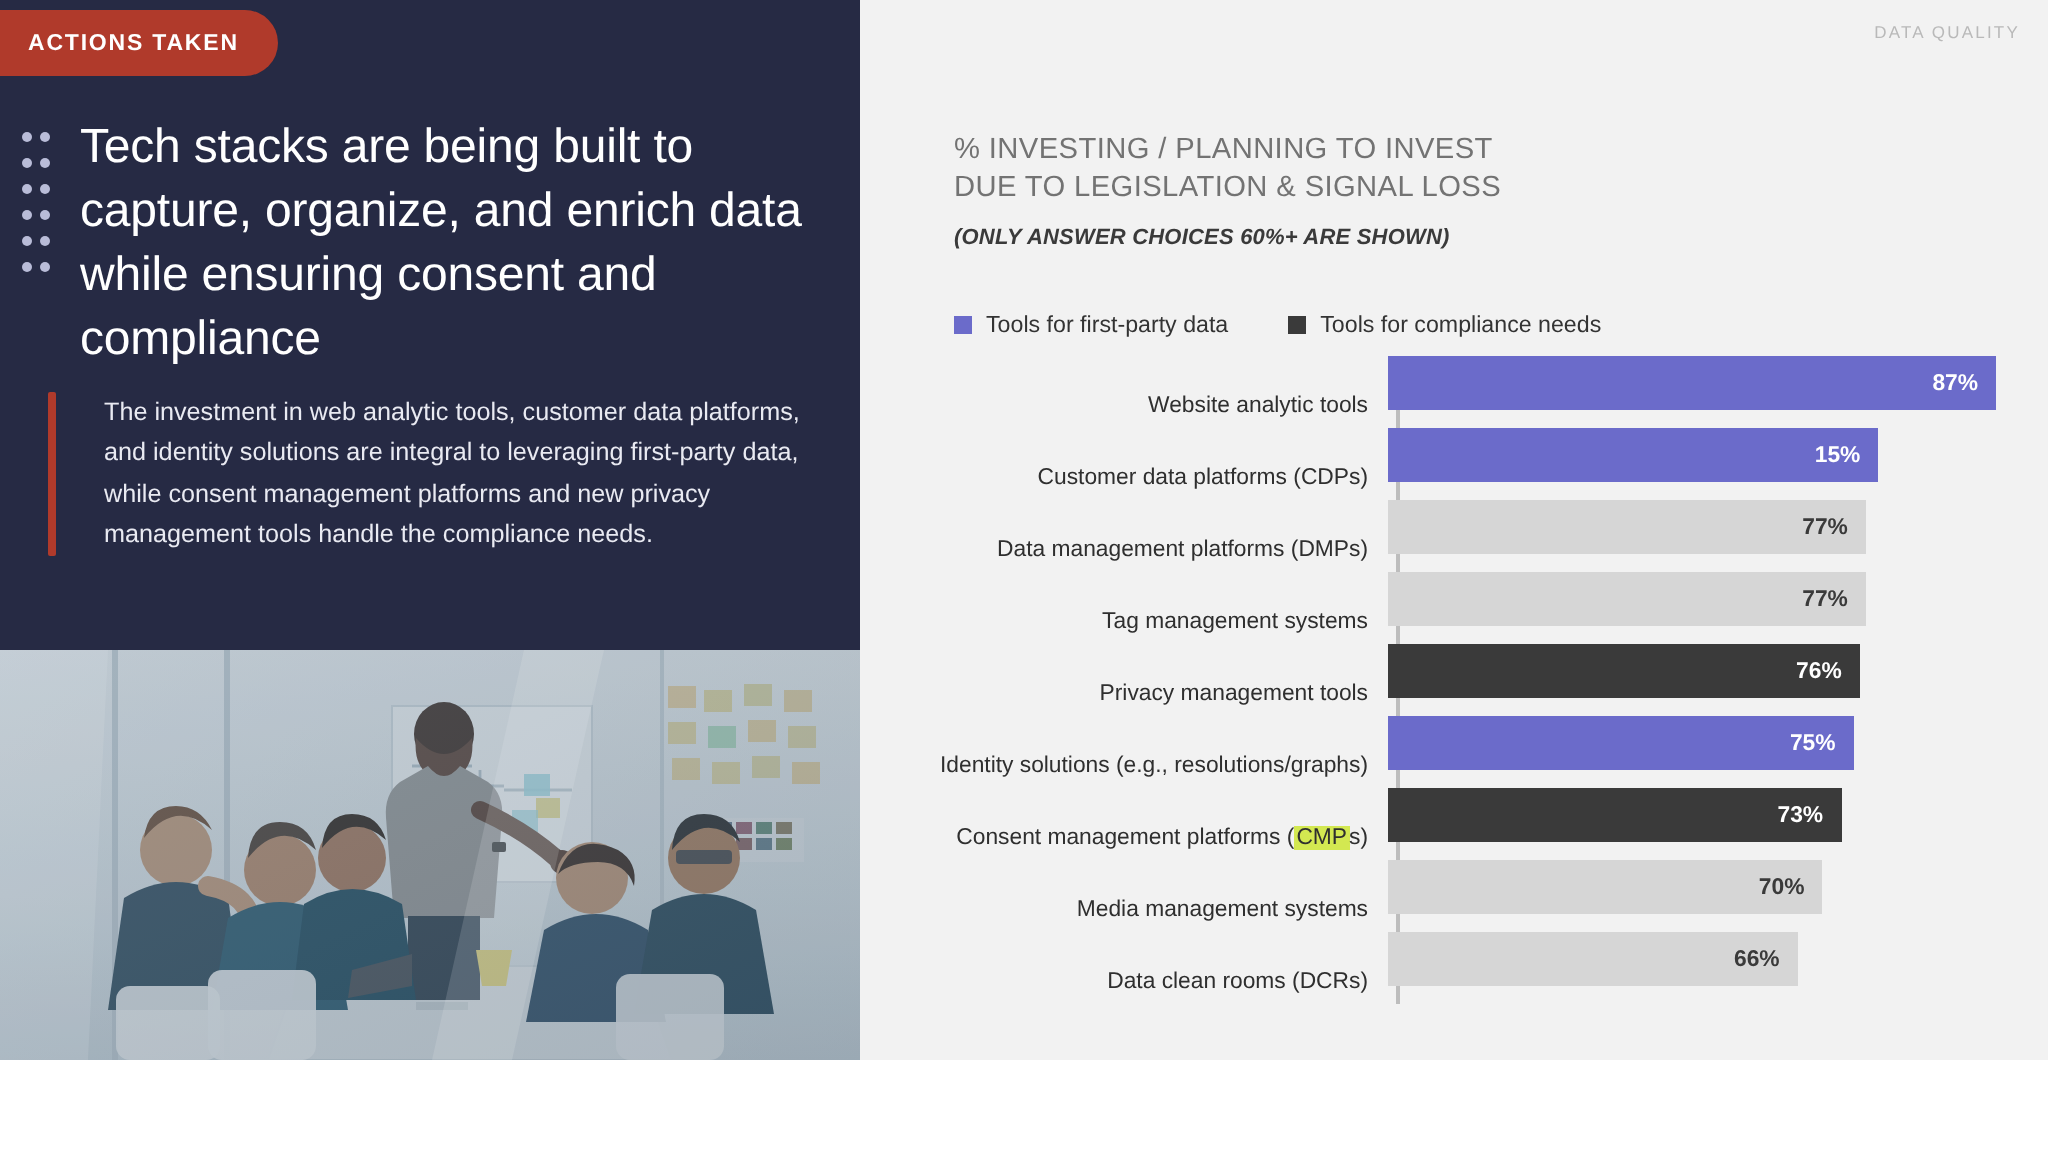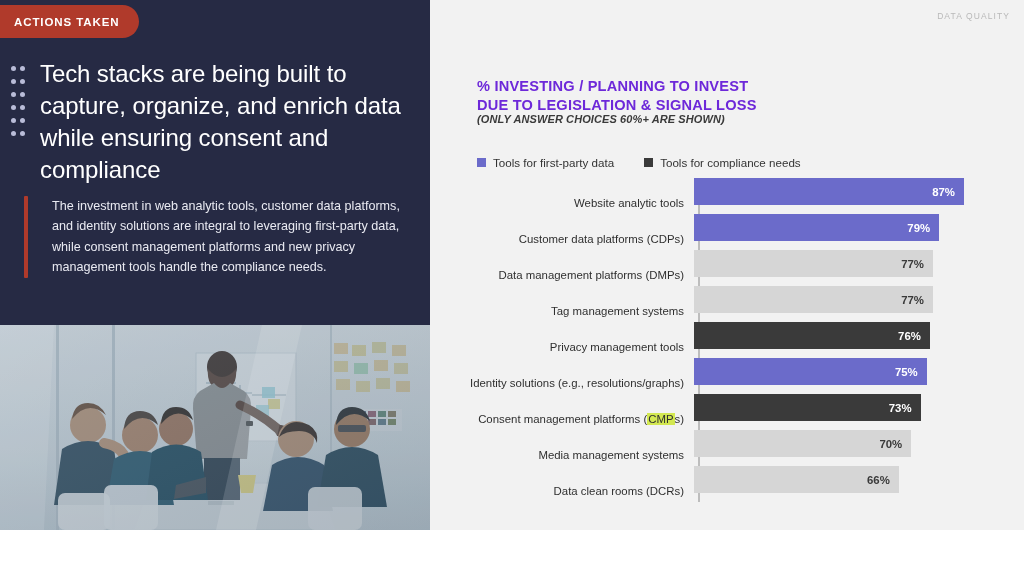--- a/index.html
+++ b/index.html
@@ -52,22 +52,22 @@
   
   .right-panel{
     position:absolute;left:430px;top:0;width:594px;height:530px;
     background:#f2f2f2;
   }
   .data-quality{
     position:absolute;right:14px;top:11px;
     font-size:8.5px;letter-spacing:1.1px;color:#b9b9b9;
   }
   .chart-title{
-    position:absolute;left:47px;top:77px;width:520px;
-    font-size:14.6px;font-weight:bold;color:#6d28d9;line-height:1.33;
+    position:absolute;left:47px;top:66px;width:520px;
+    font-size:14.6px;font-weight:normal;color:#737373;line-height:1.33;
     letter-spacing:.2px;
   }
   .chart-sub{
     position:absolute;left:47px;top:113px;
     font-size:11px;font-style:italic;font-weight:bold;color:#3a3a3a;
     letter-spacing:.1px;
   }
   .legend{
     position:absolute;left:47px;top:156px;display:flex;align-items:flex-end;gap:30px;
   }
@@ -267,27 +267,27 @@
         <span>Tools for compliance needs</span>
       </div>
     </div>
 
     <div class="chart">
       <div class="axis-line"></div>
       <div id="rows">
           <div class="row" style="top: 0px;">
             <div class="row-label">Website analytic tools</div>
             <div class="bar-wrap">
-              <div class="bar purple" style="width: 270px;">87%</div>
+              <div class="bar purple" style="width: 304px;">87%</div>
             </div>
           </div>
           <div class="row" style="top: 36px;">
             <div class="row-label">Customer data platforms (CDPs)</div>
             <div class="bar-wrap">
-              <div class="bar purple" style="width: 245.172px;">79%</div>
+              <div class="bar purple" style="width: 245.172px;">15%</div>
             </div>
           </div>
           <div class="row" style="top: 72px;">
             <div class="row-label">Data management platforms (DMPs)</div>
             <div class="bar-wrap">
               <div class="bar gray" style="width: 238.966px;">77%</div>
             </div>
           </div>
           <div class="row" style="top: 108px;">
             <div class="row-label">Tag management systems</div>

